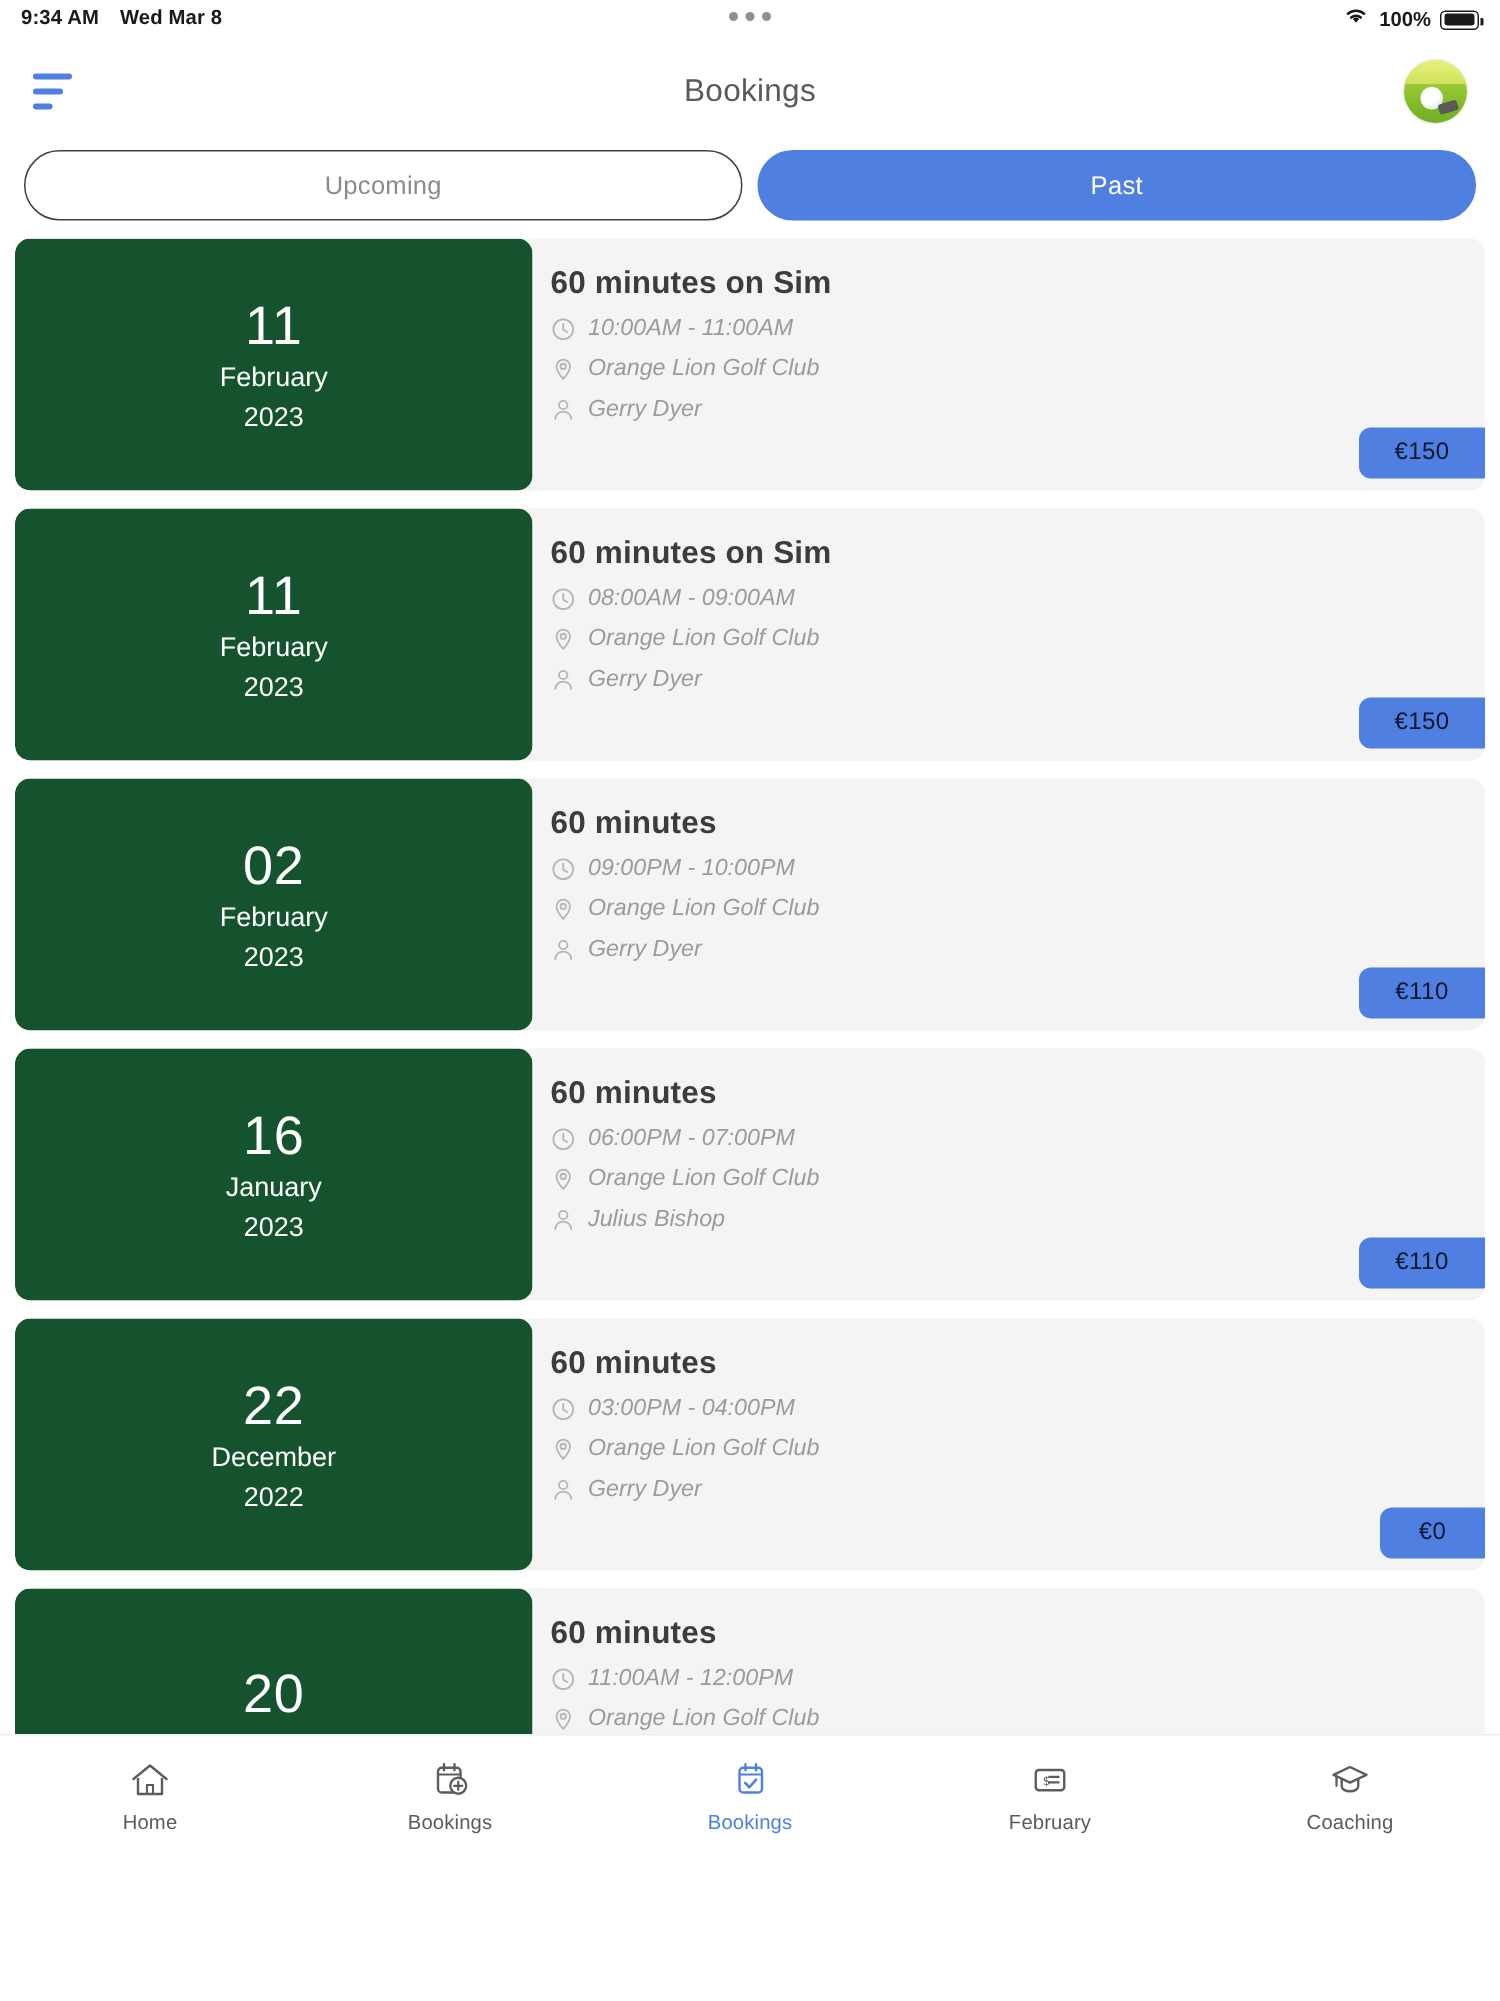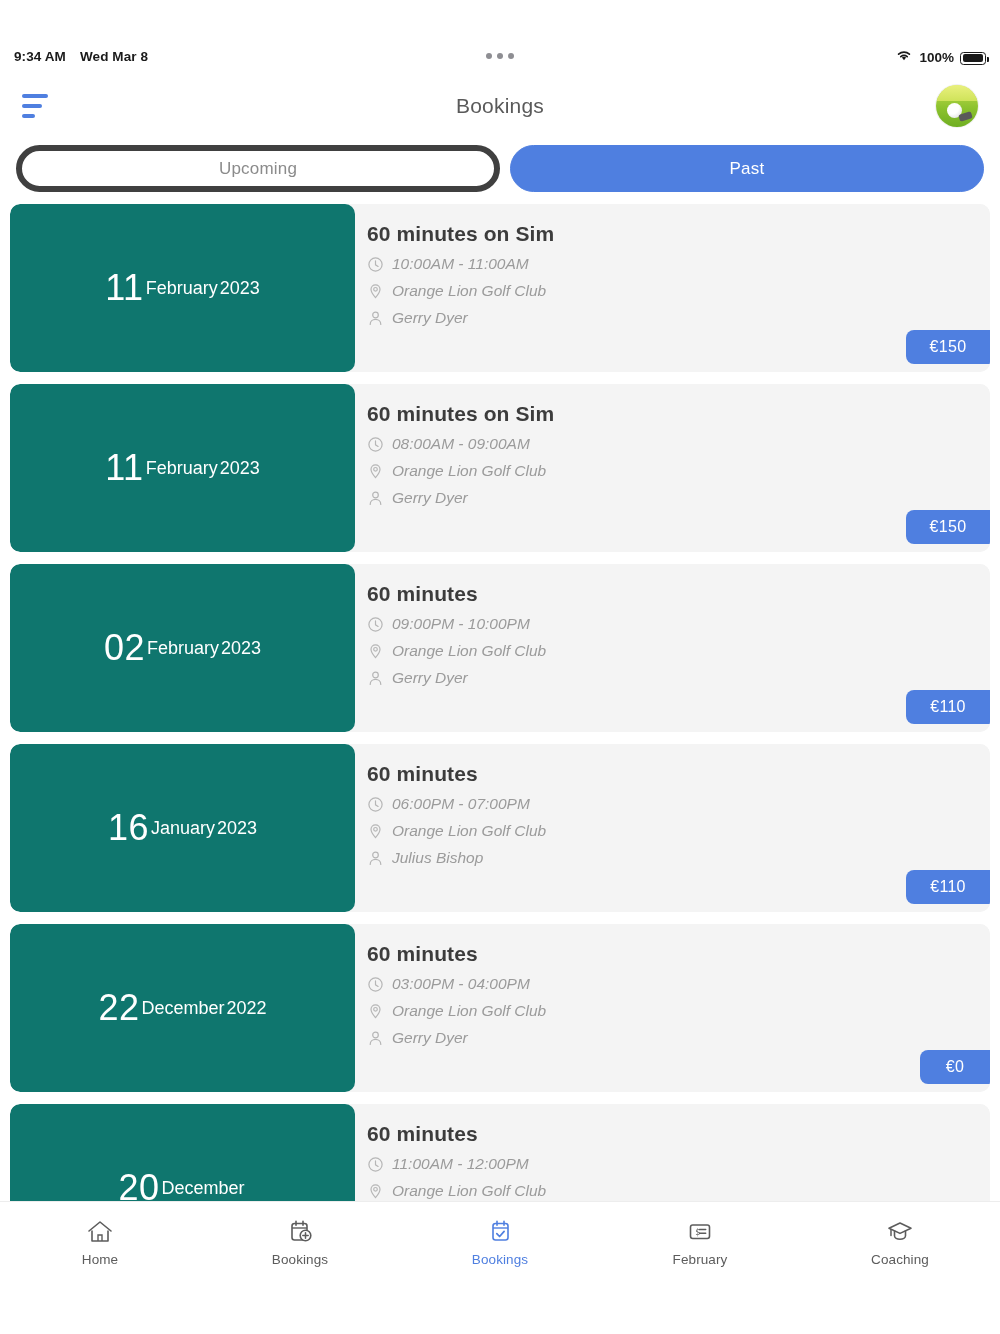--- a/index.html
+++ b/index.html
@@ -2,21 +2,21 @@
 <html><head>
 <meta charset="utf-8">
 <style>
   * { box-sizing: border-box; margin: 0; padding: 0; }
   html, body {
     width: 1000px; height: 1334px;
     background: #ffffff;
     font-family: "Liberation Sans", sans-serif;
     overflow: hidden;
   }
-  .screen { position: relative; width: 1000px; height: 1260px; background:#fff; display:flex; flex-direction:column;margin-top:45px; }
+  .screen { position: relative; width: 1000px; height: 1260px; background:#fff; display:flex; flex-direction:column; }
 
   
   .statusbar {
     height: 22px; flex: 0 0 22px;
     display: flex; align-items: center;
     padding: 0 14px;
     font-size: 13.5px; font-weight: bold; color: #1a1a1a;
     position: relative;
   }
   .sb-left { display: flex; align-items: center; gap: 14px; white-space: nowrap; }
@@ -73,53 +73,53 @@
     background: #5a5a5a; border-radius: 2px; transform: rotate(-18deg);
   }
 
   
   .tabs { display: flex; gap: 10px; padding: 0 16px 12px 16px; flex: 0 0 auto; }
   .tab {
     flex: 1; height: 47px; border-radius: 24px;
     display: flex; align-items: center; justify-content: center;
     font-size: 17px; cursor: pointer; letter-spacing: 0.2px;
   }
-  .tab.inactive { background: #ffffff; border: 6px solid #404040; color: #8b8b8b; }
+  .tab.inactive { background: #ffffff; border: 1px solid #404040; color: #8b8b8b; }
   .tab.active { background: #4f7fe0; border: 1px solid #4f7fe0; color: #ffffff; }
 
   
   .list {
     flex: 1 1 auto; overflow: hidden;
     padding: 0 10px; display: flex; flex-direction: column; gap: 12px;
     position: relative;
   }
   .card {
     flex: 0 0 168px; height: 168px;
     display: flex; border-radius: 10px; overflow: hidden;
     background: #f4f4f4; cursor: pointer;
   }
   .card-date {
-    flex: 0 0 345px; background: #0f766e; color: #ffffff;
-    display: flex; flex-direction: row; align-items: center; justify-content: center;
+    flex: 0 0 345px; background: #14532d; color: #ffffff;
+    display: flex; flex-direction: column; align-items: center; justify-content: center;
     border-radius: 10px; gap: 2px;
   }
   .cd-day { font-size: 36px; font-weight: 300; line-height: 1.15; letter-spacing: 0.5px; }
   .cd-month { font-size: 18px; font-weight: 400; line-height: 1.35; }
   .cd-year { font-size: 18px; font-weight: 400; line-height: 1.35; }
   .card-body {
     flex: 1 1 auto; position: relative; background: #f4f4f4;
     padding: 18px 20px 0 12px; display: flex; flex-direction: column; gap: 9px;
     border-radius: 0 10px 10px 0;
   }
   .cb-title { font-size: 21px; font-weight: bold; color: #3c3c3c; letter-spacing: 0.1px; }
   .cb-row { display: flex; align-items: center; gap: 8px; font-size: 15.5px; color: #9b9b9b; font-style: italic; }
   .cb-row svg { flex: 0 0 auto; display: block; }
   .price {
     position: absolute; right: 0; bottom: 8px;
-    background: #4f7fe0; color: #ffffff;
+    background: #4f7fe0; color: #0f172a;
     height: 34px; min-width: 84px; padding: 0 16px;
     border-radius: 8px 0 0 8px;
     display: flex; align-items: center; justify-content: center;
     font-size: 16px; letter-spacing: 0.3px;
   }
   .price.narrow { min-width: 70px; }
 
   
   .tabbar {
     flex: 0 0 104px; height: 104px; border-top: 1px solid #ededed;

